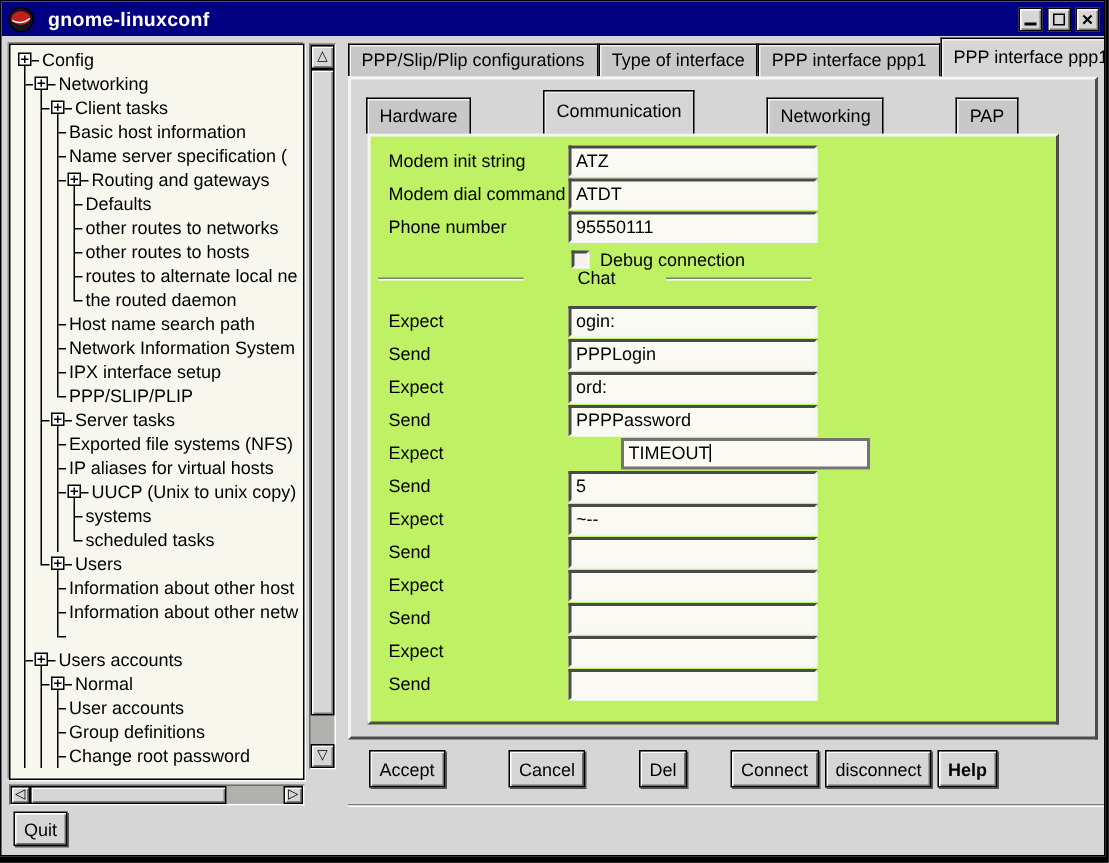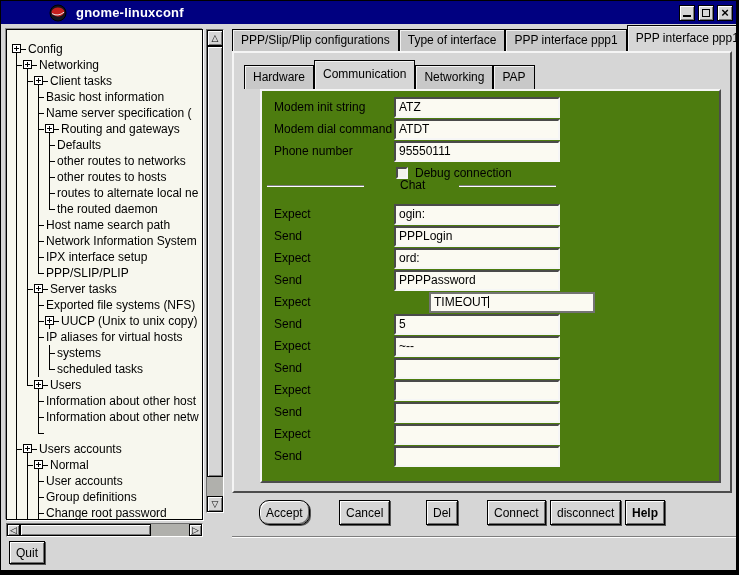--- a/index.html
+++ b/index.html
@@ -3,36 +3,36 @@
 <meta charset="utf-8">
 <style>
   html,body{margin:0;padding:0;background:#000;}
   .screen{position:relative;width:739px;height:575px;background:#000;overflow:hidden;
           font-family:"Liberation Sans","DejaVu Sans",sans-serif;-webkit-font-smoothing:none;}
   .window{position:absolute;left:0;top:0;width:737px;height:571px;background:#d6d6d6;
           border:1px solid #000;box-sizing:border-box;overflow:hidden;}
 
   
   .titlebar{position:absolute;left:0;top:0;right:0;height:23px;background:#000080;
-            display:flex;align-items:center;padding-left:44px;}
+            display:flex;align-items:center;}
   .appicon{width:18px;height:18px;margin-left:4px;flex:none;}
   .apptitle{color:#fff;font-weight:bold;font-size:13px;margin-left:9px;letter-spacing:.2px;}
   .wctrls{margin-left:auto;margin-right:3px;display:flex;gap:3px;}
   .wbtn{width:16px;height:16px;background:#d6d6d6;border:1px solid #000;box-sizing:border-box;
         box-shadow:inset 1px 1px 0 #fff,inset -1px -1px 0 #7a7a7a;
         display:flex;align-items:center;justify-content:center;position:relative;}
   .glyph-min{position:absolute;left:3px;bottom:3px;width:8px;height:2px;background:#000;}
   .glyph-max{width:8px;height:8px;border:1px solid #000;box-sizing:border-box;}
   .glyph-close{font-size:13px;font-weight:bold;line-height:12px;color:#000;}
 
   
   .treepanel{position:absolute;left:5px;top:28px;width:197px;height:491px;box-sizing:border-box;
              background:#f7f7ee;border:1px solid #000;
              box-shadow:-1px -1px 0 #8a8a8a,1px 1px 0 #fff;overflow:hidden;}
-  #tree{padding:11px 0 0 4px;}
+  #tree{padding:2px 0 0 4px;}
   .trow{display:flex;height:16px;align-items:stretch;white-space:nowrap;cursor:default;}
   .cell{width:11px;flex:none;position:relative;}
   .cell-v::before,.cell-t::before{content:"";position:absolute;left:5px;top:0;bottom:0;width:1px;background:#000;}
   .cell-l::before{content:"";position:absolute;left:5px;top:0;height:9px;width:1px;background:#000;}
   .cell-t::after,.cell-l::after{content:"";position:absolute;left:6px;top:8px;width:5px;height:1px;background:#000;}
   .plusbox{position:absolute;left:1px;top:3px;width:9px;height:9px;border:1px solid #000;
            box-sizing:border-box;background:#fff;}
   .plusbox::before{content:"";position:absolute;left:1px;top:3px;width:5px;height:1px;background:#000;}
   .plusbox::after{content:"";position:absolute;left:3px;top:1px;width:1px;height:5px;background:#000;}
   .cell-p .below{position:absolute;left:5px;top:12px;bottom:0;width:1px;background:#000;}
@@ -63,32 +63,32 @@
   
   .gbtn{font-family:"Liberation Sans","DejaVu Sans",sans-serif;font-size:12px;color:#000;
         background:#d6d6d6;border:1px solid #000;
         box-shadow:inset 1px 1px 0 #fff,inset -1px -1px 0 #6f6f6f,1px 1px 0 #555;
         padding:0 6px;cursor:default;}
   .quit{position:absolute;left:8px;top:540px;height:23px;}
 
   
   .tabrow{position:absolute;display:flex;align-items:flex-end;}
   .tabrow.outer{left:231px;top:25px;height:25px;width:510px;}
-  .tabrow.inner{left:243px;top:60px;height:28px;z-index:6;}
+  .tabrow.inner{left:243px;top:60px;height:28px;z-index:6;gap:48px;}
   .tab{box-sizing:border-box;background:#c8c8c8;border:1px solid #000;border-bottom:none;
        box-shadow:inset 1px 1px 0 #f2f2f2;font-size:12px;color:#000;
        padding:0 8px;height:22px;line-height:21px;white-space:nowrap;cursor:default;}
   .tabrow.inner .tab{height:24px;line-height:23px;}
   .tab.active{background:#d6d6d6;height:26px;line-height:25px;z-index:7;position:relative;}
   .tabrow.inner .tab.active{height:29px;line-height:27px;}
 
   .nbody{position:absolute;left:231px;top:50px;width:500px;height:442px;box-sizing:border-box;
          background:#d6d6d6;border:2px solid;border-color:#f5f5f5 #4c4c4c #4c4c4c #f5f5f5;z-index:1;}
-  .ibody{position:absolute;left:259px;top:88px;width:461px;height:394px;box-sizing:border-box;
-         background:#4d7c0f;border:2px solid;border-color:#f5f5f5 #4c4c4c #4c4c4c #f5f5f5;z-index:2;}
+  .ibody{position:absolute;left:244px;top:88px;width:461px;height:394px;box-sizing:border-box;
+         background:#bef264;border:2px solid;border-color:#f5f5f5 #4c4c4c #4c4c4c #f5f5f5;z-index:2;}
 
   
   .frow{position:absolute;left:0;right:0;height:21px;}
   .flabel{position:absolute;left:12px;top:0;font-size:12px;line-height:21px;color:#000;white-space:nowrap;}
   .entry{position:absolute;left:132px;top:0;width:166px;height:21px;box-sizing:border-box;
          background:#fbfaf2;border:2px solid;border-color:#4a4a4a #f6f6f6 #f6f6f6 #4a4a4a;
          font-size:12px;line-height:17px;padding:0 3px;color:#000;white-space:nowrap;overflow:hidden;}
   .entry.focused{border:2px solid #737373;margin-left:35px;}
   .cursorbar{display:inline-block;width:1px;height:12px;background:#000;vertical-align:-2px;}
   .cbrow{position:absolute;left:0;top:75px;height:14px;}
@@ -258,32 +258,32 @@
           <div class="trow">
             <div class="cell cell-v"></div>
             <div class="cell cell-v"></div>
             <div class="cell cell-t"></div>
             <span class="tlabel">Exported file systems (NFS)</span>
           </div>
           <div class="trow">
             <div class="cell cell-v"></div>
             <div class="cell cell-v"></div>
             <div class="cell cell-t"></div>
+            <span class="tlabel">IP aliases for virtual hosts</span>
+          </div>
+          <div class="trow">
+            <div class="cell cell-v"></div>
+            <div class="cell cell-v"></div>
+            <div class="cell cell-t"></div>
             <div class="cell cell-p">
               <div class="plusbox"></div>
               <div class="below"></div>
             </div>
             <div class="dash"></div>
             <span class="tlabel">UUCP (Unix to unix copy)</span>
-          </div>
-          <div class="trow">
-            <div class="cell cell-v"></div>
-            <div class="cell cell-v"></div>
-            <div class="cell cell-t"></div>
-            <span class="tlabel">IP aliases for virtual hosts</span>
           </div>
           <div class="trow">
             <div class="cell cell-v"></div>
             <div class="cell cell-v"></div>
             <div class="cell cell-v"></div>
             <div class="cell cell-t"></div>
             <span class="tlabel">systems</span>
           </div>
           <div class="trow">
             <div class="cell cell-v"></div>
@@ -469,21 +469,21 @@
           </div>
           <div class="frow" style="top: 355px;">
             <span class="flabel">Send</span>
             <div class="entry"></div>
           </div>
         </div>
   </div>
 
   <div class="bsep"></div>
   <div id="btnrow">
-        <button class="gbtn" style="left: 258px; border-radius: 10px;">Accept</button>
+        <button class="gbtn" style="left: 245px;">Accept</button>
         <button class="gbtn" style="left: 338px;">Cancel</button>
         <button class="gbtn" style="left: 425px;">Del</button>
         <button class="gbtn" style="left: 486px;">Connect</button>
         <button class="gbtn" style="left: 549px;">disconnect</button>
         <button class="gbtn" style="left: 624px; font-weight: bold;">Help</button>
       </div>
 
  </div>
 </div>
 

